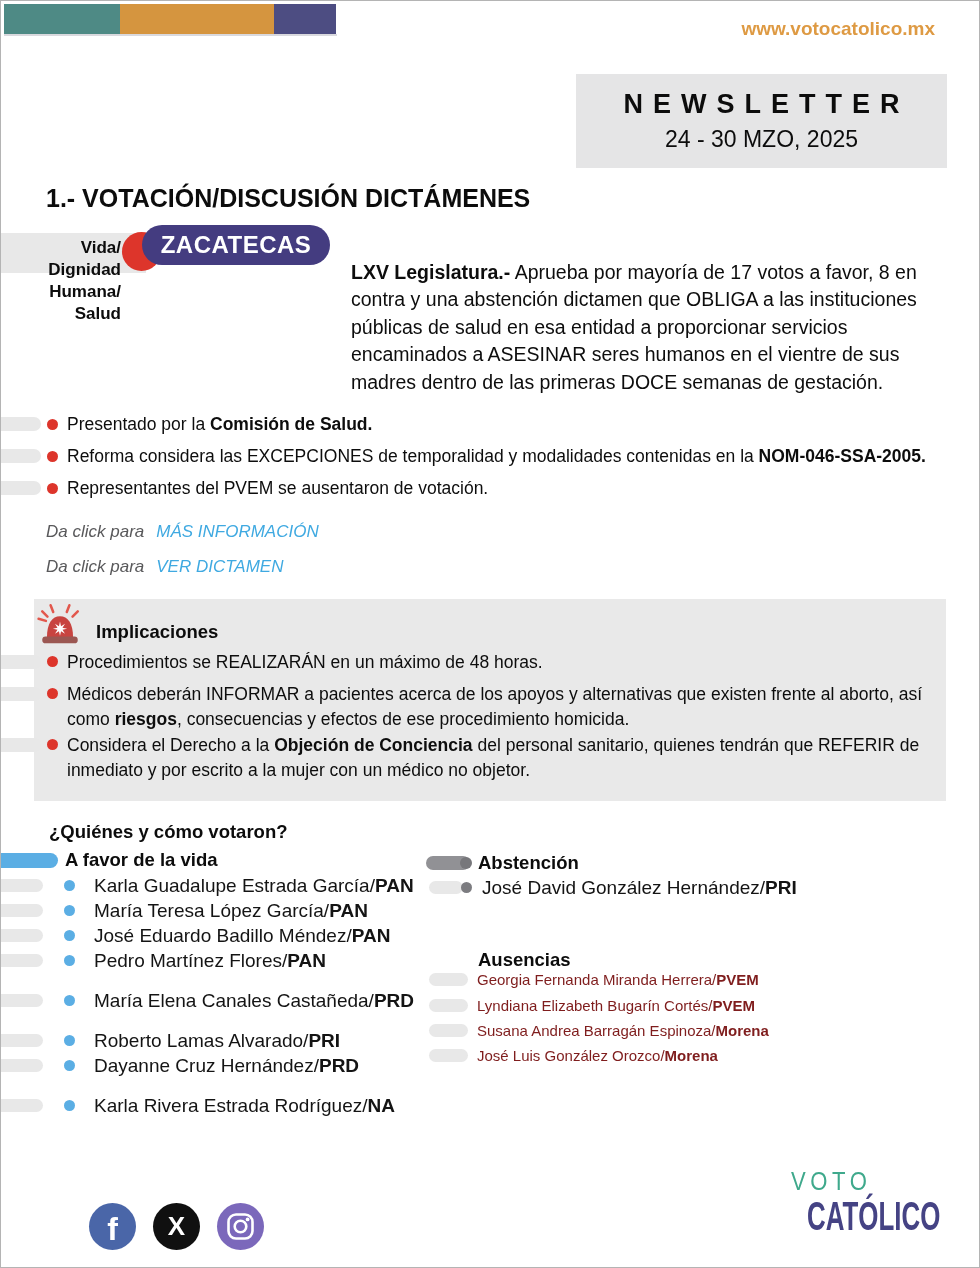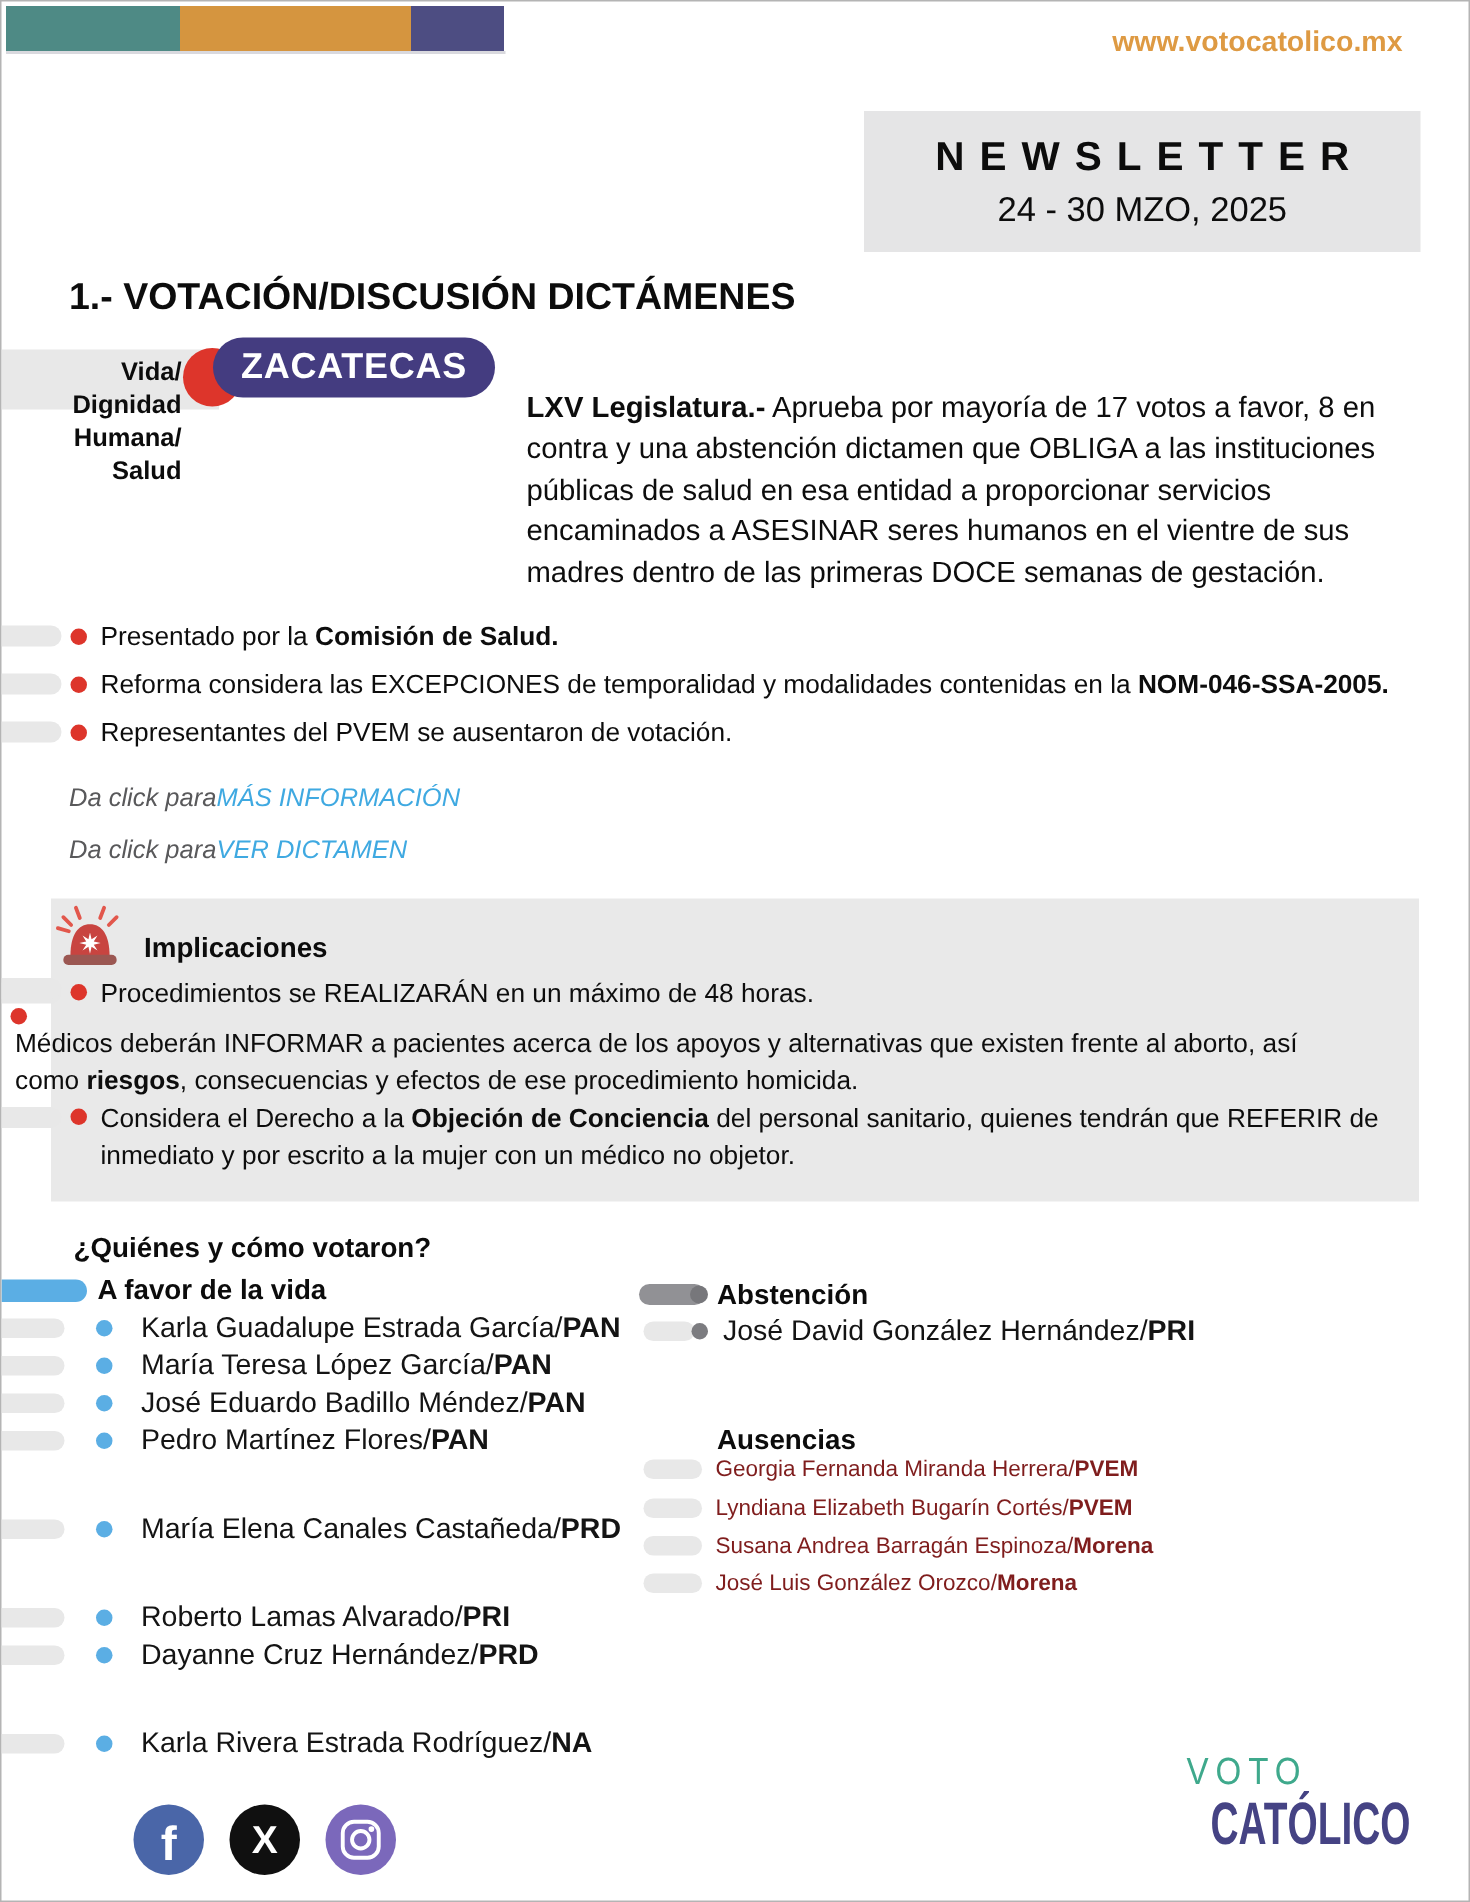--- a/index.html
+++ b/index.html
@@ -37,37 +37,37 @@
   .pill{width:40px;height:14px;background:var(--pill);border-radius:0 7px 7px 0;flex:none;}
   .dot{width:11px;height:11px;border-radius:50%;flex:none;}
   .dot.red{background:var(--red);}
   .dot.blue{background:var(--blue);}
   .dot.gray{background:#7c7c80;}
   .brow .txt{margin-left:9px;font-size:17.5px;color:#0d0d0d;white-space:nowrap;}
   .brow .dot{margin-left:6px;}
   
   .click-row{position:absolute;left:45px;display:flex;align-items:center;height:22px;font-style:italic;font-weight:400;}
   .click-label{font-size:17px;color:#59595b;}
-  .click-link{font-size:17px;color:var(--blue-link);}
+  .click-link{font-size:17px;color:var(--blue-link);margin-left:12px;}
   
   .impl-box{position:absolute;left:33px;top:598px;width:912px;height:202px;background:var(--box-gray);}
   .impl-icon{position:absolute;left:36px;top:600px;width:46px;height:46px;}
   .impl-title{position:absolute;left:95px;top:620px;font-size:18.5px;font-weight:700;color:#0c0c0c;}
   .irow{position:absolute;left:0;display:flex;align-items:flex-start;}
   .irow .pill{margin-top:5px;}
   .irow .dot{margin-left:6px;margin-top:6px;}
   .irow .txt{margin-left:9px;font-size:17.5px;line-height:25px;width:862px;color:#0d0d0d;}
   
   .vote-question{position:absolute;left:48px;top:820px;font-size:18.5px;font-weight:700;color:#0c0c0c;}
   .favor-title-row{position:absolute;left:0;top:849px;display:flex;align-items:center;height:20px;}
   .favor-pill{width:57px;height:15px;background:var(--blue);border-radius:0 8px 8px 0;}
   .favor-title{margin-left:7px;font-size:18.5px;font-weight:700;color:#0c0c0c;}
   .favor-list{position:absolute;left:0;top:872px;}
   .vrow{display:flex;align-items:center;height:25px;gap:13px;}
-  .vrow.gap{margin-top:34px;}
+  .vrow.gap{margin-top:15px;}
   .vrow .pill{width:42px;height:13px;}
   .vrow .dot{margin-left:8px;}
   .vrow .txt{margin-left:6px;font-size:19px;color:#141414;white-space:nowrap;}
   .party{font-weight:700;}
   .abst-title-row{position:absolute;left:425px;top:852px;display:flex;align-items:center;height:20px;}
   .abst-pill{width:44px;height:14px;background:#919195;border-radius:7px;position:relative;}
   .abst-pill::after{content:"";position:absolute;right:-2px;top:1px;width:12px;height:12px;border-radius:50%;background:#77777b;}
   .abst-title{margin-left:8px;font-size:18.5px;font-weight:700;color:#0c0c0c;}
   .abst-row{position:absolute;left:428px;top:874px;display:flex;align-items:center;height:25px;}
   .abst-row .pill{width:34px;height:13px;border-radius:7px;}
@@ -163,21 +163,21 @@
   </svg>
   <div class="impl-title">Implicaciones</div>
 
   <div>
 
   <div class="irow" style="top: 649px;">
         <span class="pill"></span>
         <span class="dot red"></span>
         <span class="txt"><span>Procedimientos se REALIZARÁN en un máximo de 48 horas.</span></span>
       </div>
-      <div class="irow" style="top: 646px; flex-direction: column;">
+      <div class="irow" style="top: 681px;">
         <span class="pill"></span>
         <span class="dot red"></span>
         <span class="txt"><span>Médicos deberán INFORMAR a pacientes acerca de los apoyos y alternativas que existen frente al aborto, así como </span><span style="font-weight: 700;">riesgos</span><span>, consecuencias y efectos de ese procedimiento homicida.</span></span>
       </div>
       <div class="irow" style="top: 732px;">
         <span class="pill"></span>
         <span class="dot red"></span>
         <span class="txt"><span>Considera el Derecho a la </span><span style="font-weight: 700;">Objeción de Conciencia</span><span> del personal sanitario, quienes tendrán que REFERIR de inmediato y por escrito a la mujer con un médico no objetor.</span></span>
       </div>
     </div>

